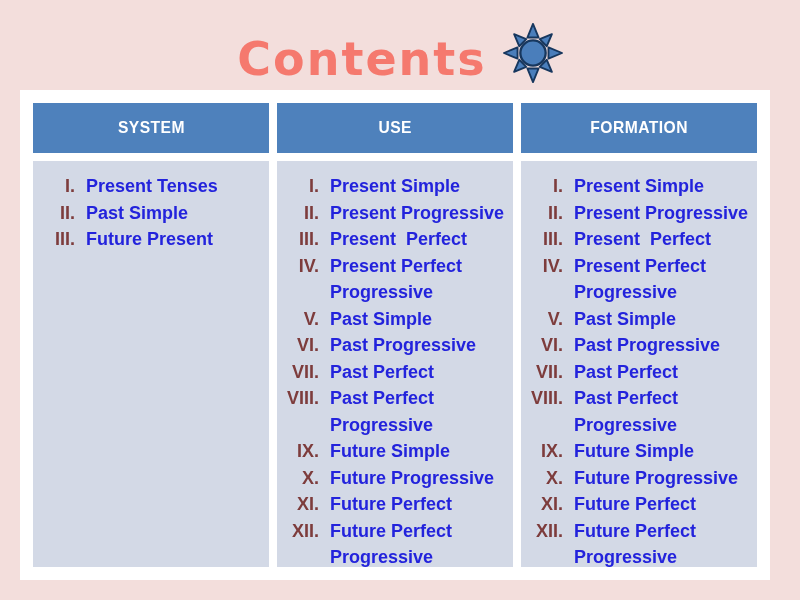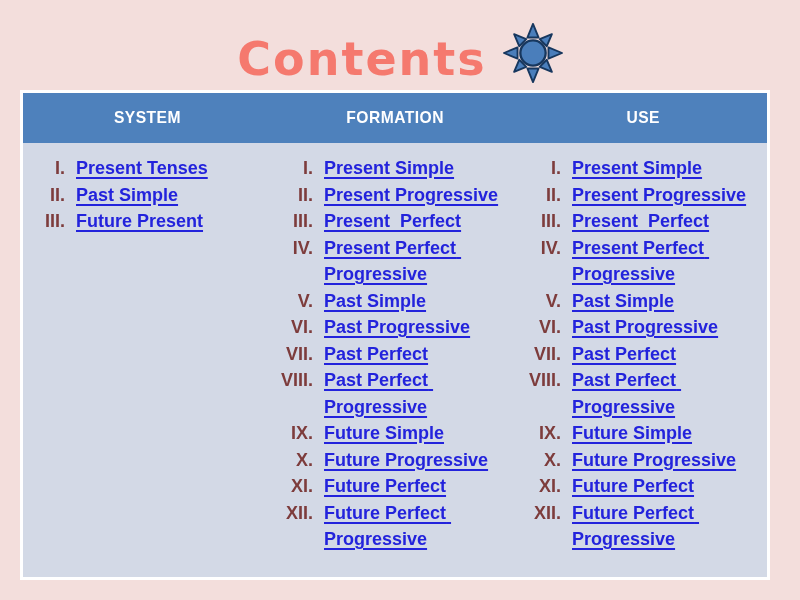--- a/index.html
+++ b/index.html
@@ -30,25 +30,25 @@
   .page-title{
     font-family:"DejaVu Sans", sans-serif;
     font-size:46px; font-weight:bold; letter-spacing:2px;
     color:var(--title);
   }
   .sun{ width:60px; height:66px; margin-top:2px; }
 
   .contents-table{
     position:absolute; left:20px; top:90px; width:750px; height:490px;
     background:var(--table-border);
-    padding:3px;
+    padding:13px;
     display:grid;
     grid-template-columns:1fr 1fr 1fr;
     grid-template-rows:50px 1fr;
-    gap:0;
+    gap:8px;
   }
   .th{
     background:var(--header-bg); color:var(--header-text);
     display:flex; align-items:center; justify-content:center;
     font-weight:bold; font-size:17px; letter-spacing:0.5px;
     transform-origin:center;
   }
   .th span{ display:inline-block; transform:scaleX(0.92); }
   .td{
     background:var(--cell-bg);
@@ -61,21 +61,20 @@
     column-gap:11px;
     line-height:26.5px;
     font-size:18px; font-weight:bold;
   }
   .numeral{
     text-align:right;
     color:var(--numeral);
   }
   .link{
     color:var(--link);
-    text-decoration:underline;
     text-decoration-thickness:2px;
     text-underline-offset:3px;
     white-space:pre-wrap;
     max-width:205px;
     cursor:pointer;
   }
 </style>
 </head>
 <body>
 
@@ -96,24 +95,24 @@
         <circle cx="32" cy="32" r="13.5" stroke-width="2.5"></circle>
       </g>
     </svg>
   </div>
 
   <div class="contents-table">
     <div class="th">
         <span>SYSTEM</span>
       </div>
     <div class="th">
+        <span>USE</span>
+      </div>
+    <div class="th">
         <span>FORMATION</span>
-      </div>
-    <div class="th">
-        <span>USE</span>
       </div>
 
     <div class="td">
         <div class="item">
           <span class="numeral">I.</span>
           <a class="link">Present Tenses</a>
         </div>
         <div class="item">
           <span class="numeral">II.</span>
           <a class="link">Past Simple</a>

